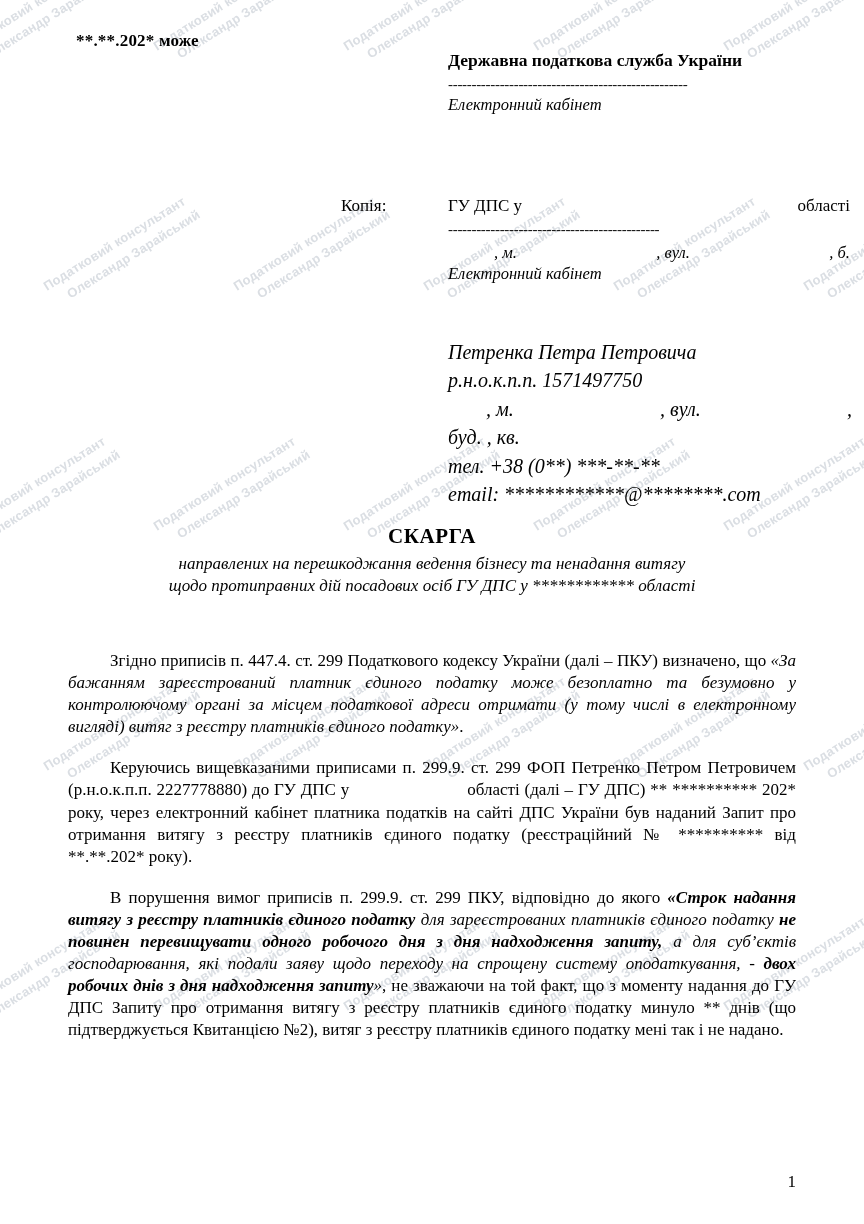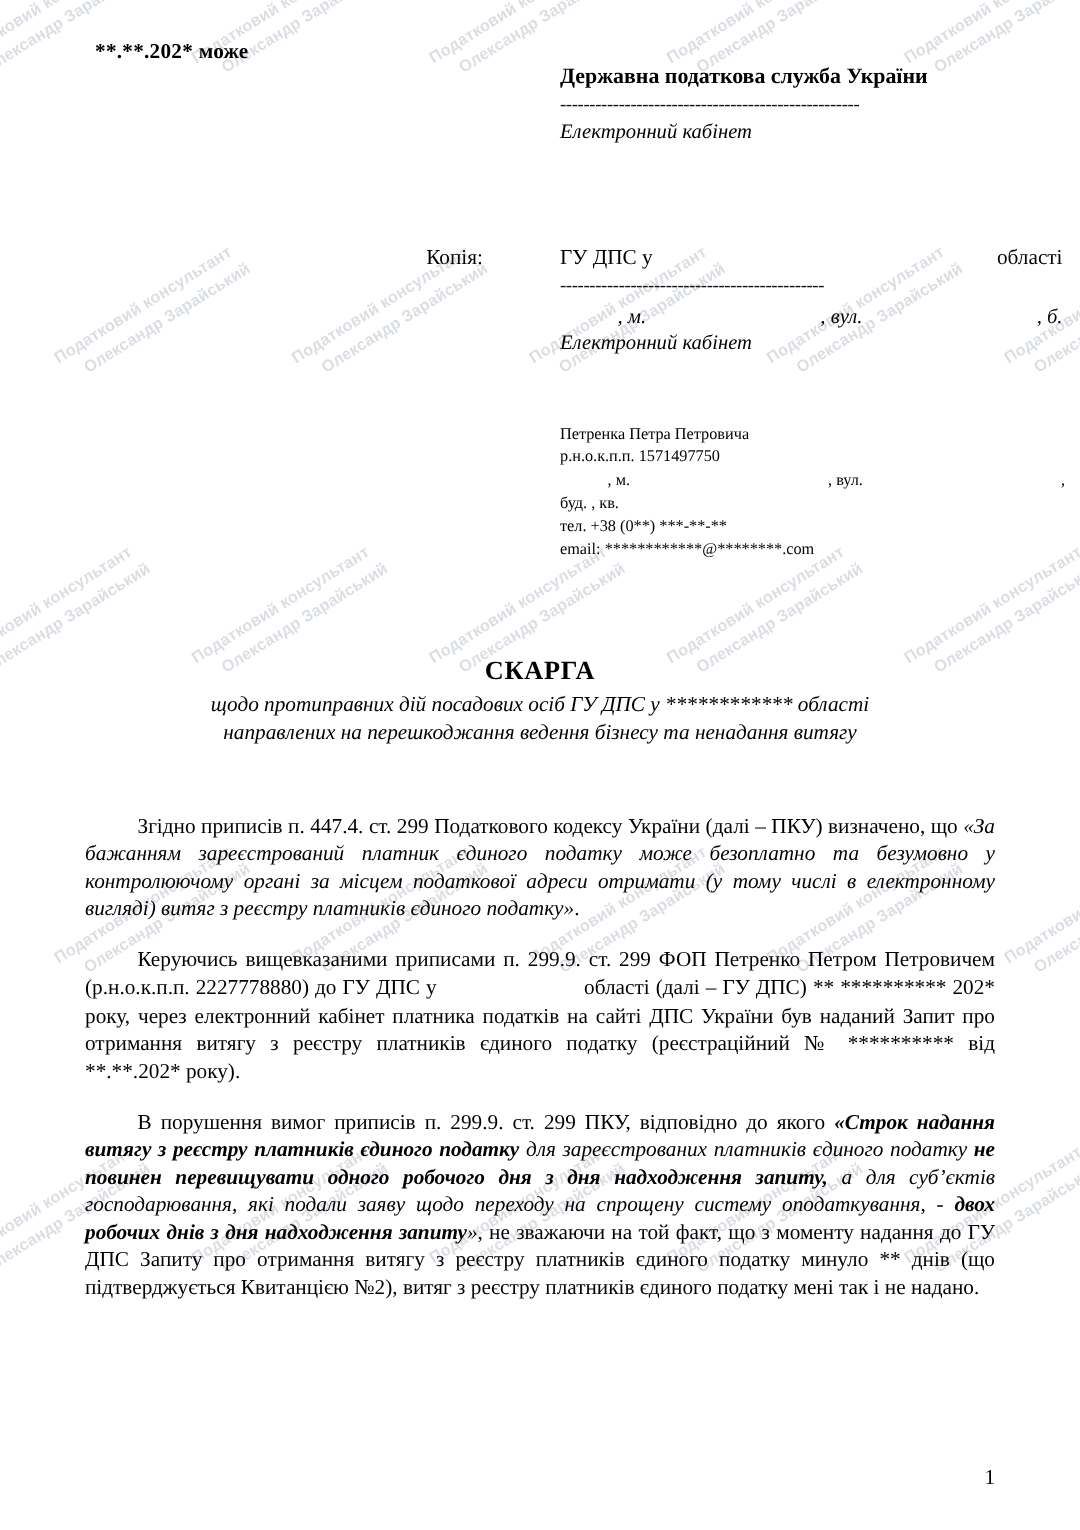--- a/index.html
+++ b/index.html
@@ -91,21 +91,21 @@
   .copy-addr {
     font-style: italic;
     font-size: 16.5px;
     display: flex;
     justify-content: space-between;
     margin-top: 4px;
   }
   .copy-addr span { white-space: nowrap; }
   .copy-addr .sp1 { margin-left: 46px; }
 
-  .person-block { left: 448px; top: 338px; width: 404px; font-size: 13px; }
+  .person-block { left: 448px; top: 338px; width: 404px; font-size: 20px; font-style: italic; }
   .person-block .row { line-height: 1.42; white-space: nowrap; }
   .person-addr {
     display: flex;
     justify-content: space-between;
     line-height: 1.42;
   }
   .person-addr .a1 { margin-left: 38px; }
 
   .title-block { left: 68px; top: 524px; width: 728px; text-align: center; }
   .doc-title {
@@ -285,22 +285,22 @@
         <span>,</span>
       </div>
       <div class="row">буд.    , кв.</div>
       <div class="row">тел. +38 (0**) ***-**-**</div>
       <div class="row">email: ************@********.com</div>
     </div>
 
     <div class="abs title-block">
       <div class="doc-title">СКАРГА</div>
       <div class="doc-subtitle">
+        <div>направлених на перешкоджання ведення бізнесу та ненадання витягу</div>
         <div>щодо протиправних дій посадових осіб ГУ ДПС у ************ області</div>
-        <div>направлених на перешкоджання ведення бізнесу та ненадання витягу</div>
       </div>
     </div>
 
     <div class="abs body-block">
 
       <p class="para gap-lg">
         <span>Згідно приписів п. 447.4. ст. 299 Податкового кодексу України (далі – ПКУ) визначено, що </span><i>«За бажанням зареєстрований платник єдиного податку може безоплатно та безумовно у контролюючому органі за місцем податкової адреси отримати (у тому числі в електронному вигляді) витяг з реєстру платників єдиного податку»</i><span>.</span>
       </p>
 
       <p class="para gap-lg">

